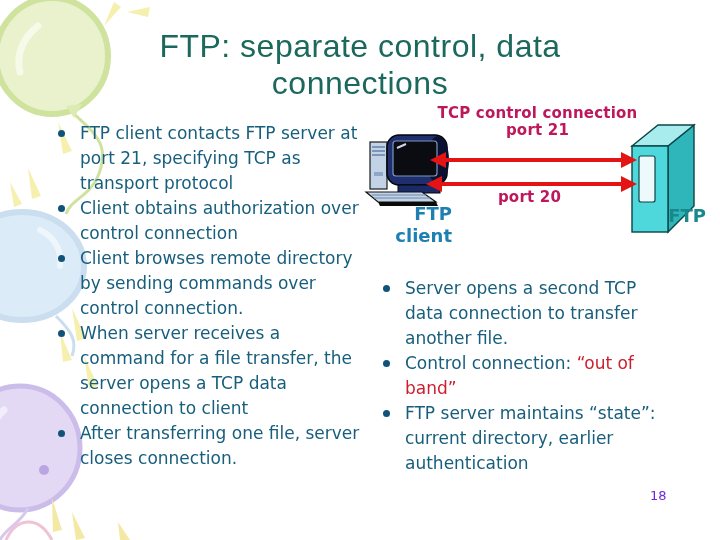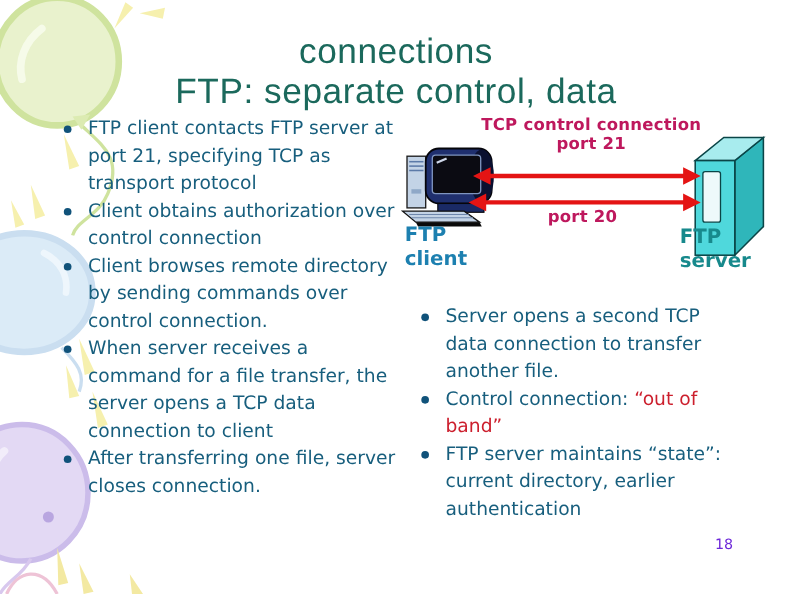--- a/index.html
+++ b/index.html
@@ -7,35 +7,35 @@
     position:relative;width:720px;height:540px;background:#ffffff;
     overflow:hidden;font-family:"DejaVu Sans","Liberation Sans",sans-serif;
   }
   .decor{position:absolute;left:0;top:0;z-index:0;}
   .title{
     position:absolute;left:30px;top:28px;width:660px;z-index:2;
     text-align:center;color:#1b695c;font-size:32px;line-height:37px;
     font-family:"Liberation Sans",sans-serif;font-weight:400;letter-spacing:0.5px;
   }
   .list{position:absolute;z-index:2;color:#175e7d;font-size:17px;line-height:25px;}
-  .list.left{left:58px;top:105px;width:304px;}
+  .list.left{left:58px;top:121px;width:304px;}
   .list.right{left:383px;top:276px;width:296px;}
   .li{display:flex;}
   .dot{flex:0 0 7px;width:7px;height:7px;border-radius:50%;background:#10527a;margin:9px 15px 0 0;}
   .t{flex:1 1 auto;}
   .red{color:#cc1f2d;}
   .diagram{position:absolute;left:360px;top:100px;z-index:1;}
   .connlabel{
     position:absolute;z-index:2;text-align:center;color:#be185d;
     font-weight:bold;font-size:15px;line-height:17px;letter-spacing:0.2px;
   }
   .connlabel.ctrl{left:430px;top:105px;width:215px;}
   .connlabel.data{left:422px;top:189px;width:215px;}
   .eplabel{
-    position:absolute;z-index:2;text-align:left;font-weight:bold;
+    position:absolute;z-index:2;text-align:right;font-weight:bold;
     font-size:18px;line-height:22px;
   }
   .eplabel.client{left:368px;top:203px;width:84px;color:#1d80b0;}
   .eplabel.server{left:618px;top:205px;width:88px;color:#17898c;}
   .pagenum{position:absolute;left:650px;top:488px;z-index:2;color:#6d28d9;font-size:13px;}
 </style>
 </head>
 <body>
 
 <div class="slide">
@@ -79,22 +79,22 @@
     <g fill="#f3e9a2">
       <path d="M52,498 L62,530 L53,532 Z"></path>
       <path d="M72,512 L85,538 L76,540 Z"></path>
       <path d="M118,522 L130,540 L120,540 Z"></path>
     </g>
 
     <path d="M6,540 C16,518 38,514 52,540" fill="none" stroke="#eec3d6" stroke-width="3"></path>
   </svg>
 
   <div class="title">
+    <div>FTP: separate control, data</div>
     <div>connections</div>
-    <div>FTP: separate control, data</div>
   </div>
 
   <div class="list left">
     <div class="li">
       <span class="dot"></span>
       <span class="t">FTP client contacts FTP server at port 21, specifying TCP as transport protocol</span>
     </div>
     <div class="li">
       <span class="dot"></span>
       <span class="t">Client obtains authorization over control connection</span>
@@ -159,21 +159,20 @@
   <div class="connlabel data">
     <div>port 20</div>
   </div>
 
   <div class="eplabel client">
     <div>FTP</div>
     <div>client</div>
   </div>
   <div class="eplabel server">
     <div>FTP</div>
-    <div>server</div>
   </div>
 
   <div class="list right">
     <div class="li">
       <span class="dot"></span>
       <span class="t">Server opens a second TCP data connection to transfer another file.</span>
     </div>
     <div class="li">
       <span class="dot"></span>
       <span class="t"><span>Control connection: </span><span class="red">“out of band”</span></span>

